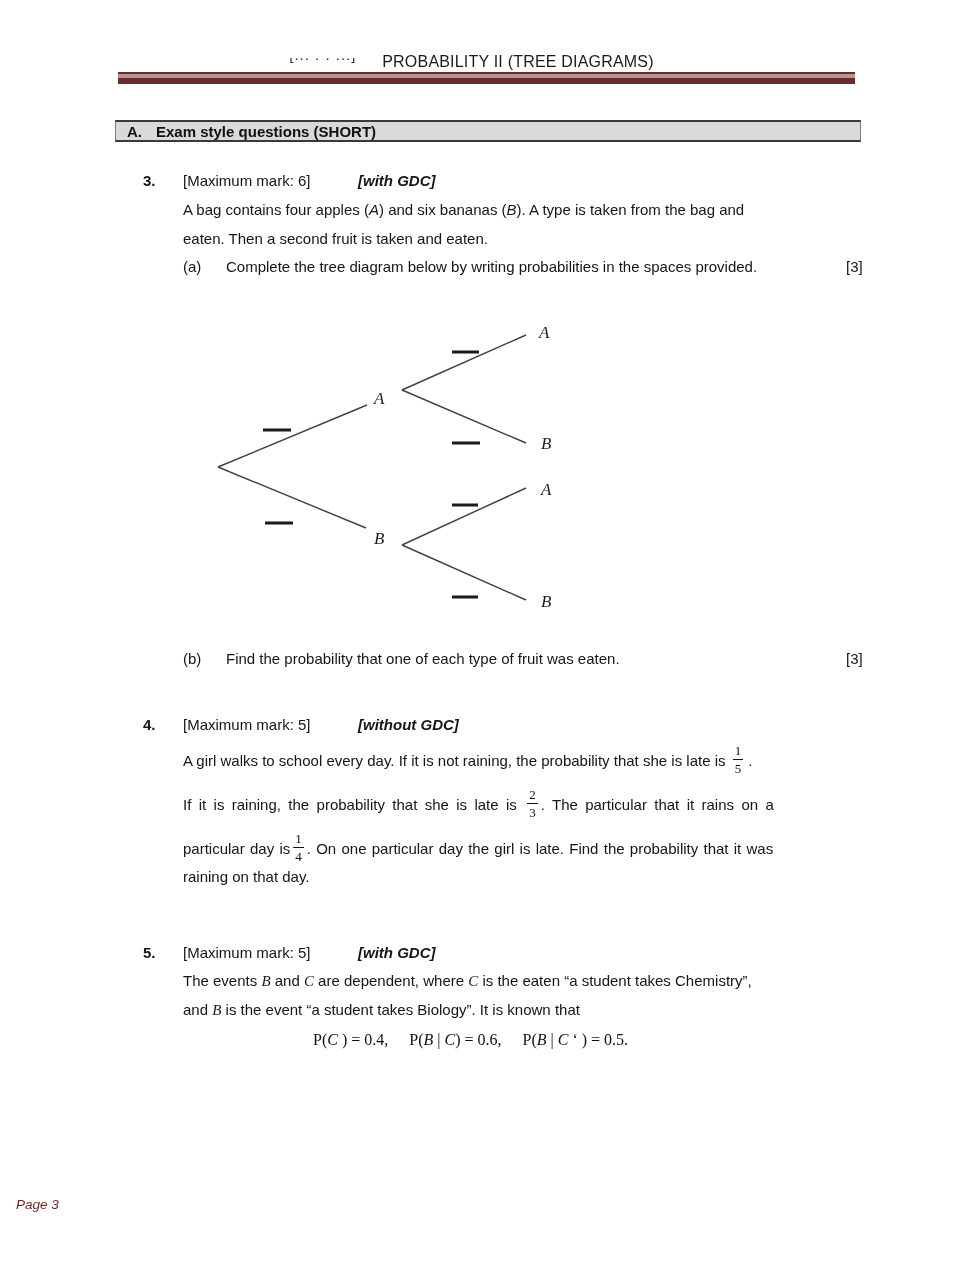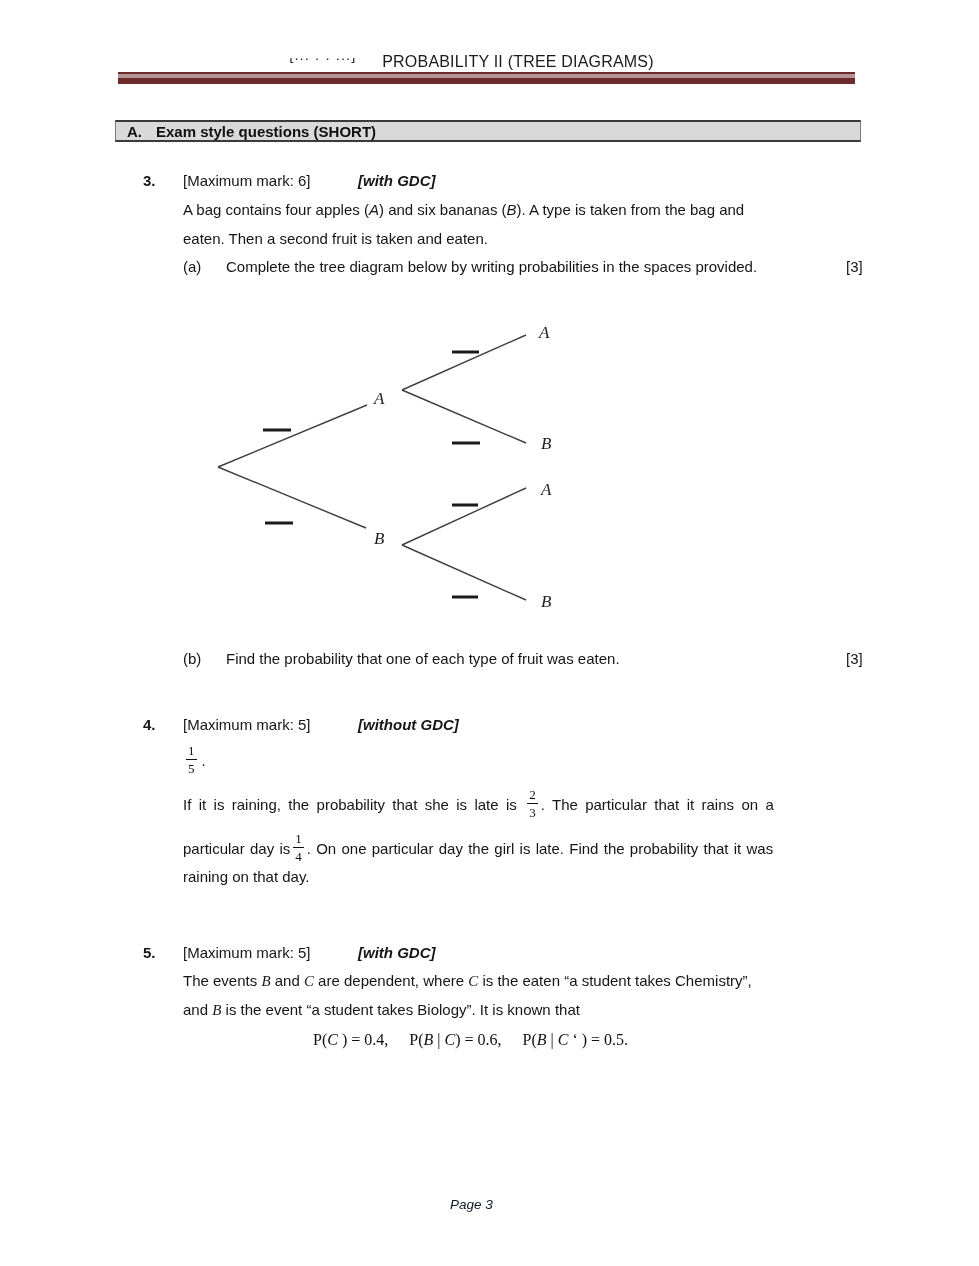--- a/index.html
+++ b/index.html
@@ -53,21 +53,21 @@
   
   .math-line{left:297px;font-family:"Liberation Serif",serif;font-size:16px;color:#101010;}
   .math-gap{display:inline-block;width:21px;}
 
   
   .tree{left:190px;top:308px;}
   .tree text{font-family:"Liberation Serif",serif;font-style:italic;font-size:17px;fill:#1f1f1f;}
   .tree line{stroke:#3f3f3f;stroke-width:1.4;}
   .tree rect{fill:#1a1a1a;}
 
-  .footer{top:1196px;text-align:center;font-style:italic;font-size:13.5px;color:#0f172a;}
+  .footer{top:1196px;font-style:italic;font-size:13.5px;color:#7f1d1d;}
 </style>
 </head>
 <body>
 
 <div class="page">
 
   <div class="line header-line">
     <span class="clip-frag"><span>[... . . ...]</span></span><span>PROBABILITY II (TREE DIAGRAMS)</span>
   </div>
   <div class="abs double-rule"></div>
@@ -120,20 +120,21 @@
     <span class="part-text">Find the probability that one of each type of fruit was eaten.</span>
     <span class="marks">[3]</span>
   </div>
 
   <div class="line" style="top:716px">
     <span class="qnum">4.</span>
     <span class="qmark">[Maximum mark: 5]</span>
     <span class="qgdc">[without GDC]</span>
   </div>
   <div class="line body-ind" style="top:747px">
+    <span>A girl walks to school every day. If it is not raining, the probability that she is late is</span>
     <span class="frac">
         <span class="num">1</span>
         <span class="den">5</span>
       </span><span class="period-after">.</span>
   </div>
   <div class="line body-ind js2" style="top:791px">
     <span>If it is raining, the probability that she is late is</span>
     <span class="frac">
         <span class="num">2</span>
         <span class="den">3</span>

